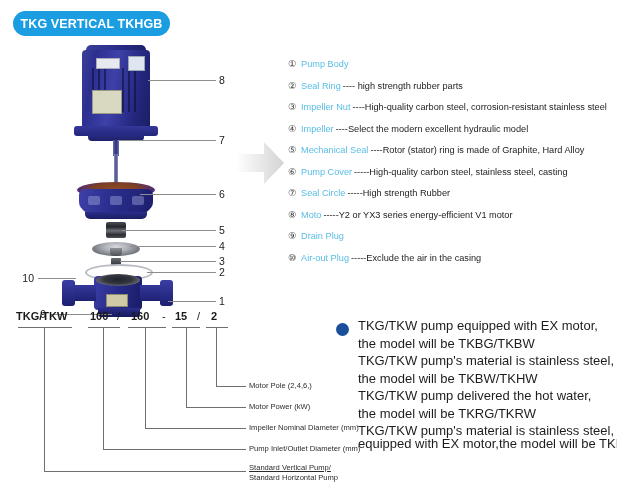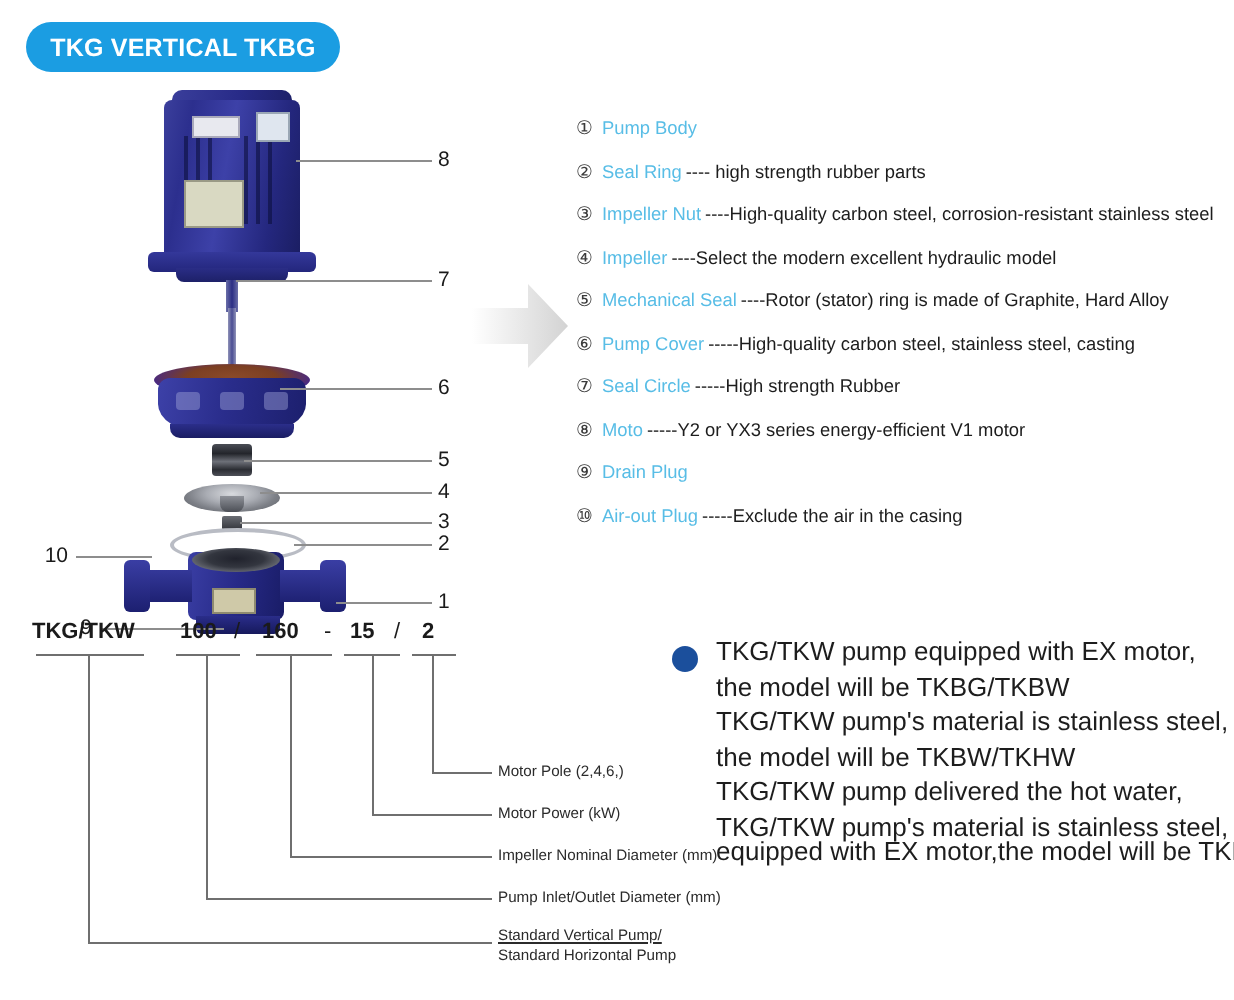--- a/index.html
+++ b/index.html
@@ -229,21 +229,21 @@
     margin-bottom:6.5px;margin-left:22px;white-space:nowrap;
   }
   .note-line.tight{margin-bottom:1.5px;}
 </style>
 </head>
 <body>
 
 <div id="page">
 
   <div class="title-pill">
-    <span class="t">TKG VERTICAL TKBG</span>
+    <span class="t">TKG VERTICAL TKHGB</span>
   </div>
 
   <div class="diagram">
 
     <div class="part motor-top"></div>
     <div class="part motor-body">
       <div class="motor-rib" style="left:10px"></div>
       <div class="motor-rib" style="left:16px"></div>
       <div class="motor-rib" style="left:22px"></div>
       <div class="motor-rib" style="left:40px"></div>
@@ -417,17 +417,18 @@
     <div class="code-label" style="left:249px;top:163px;">Standard Horizontal Pump</div>
   </div>
 
   <div class="notes">
     <div class="bullet"></div>
     <div class="note-line">TKG/TKW pump equipped with EX motor,</div>
     <div class="note-line">the model will be TKBG/TKBW</div>
     <div class="note-line">TKG/TKW pump's material is stainless steel,</div>
     <div class="note-line">the model will be TKBW/TKHW</div>
     <div class="note-line">TKG/TKW pump delivered the hot water,</div>
+    <div class="note-line">the model will be TKRG/TKRW</div>
     <div class="note-line tight">TKG/TKW pump's material is stainless steel,</div>
     <div class="note-line">equipped with EX motor,the model will be TKHGB/TKHWB</div>
   </div>
 
 </div>
 
 </body></html>

